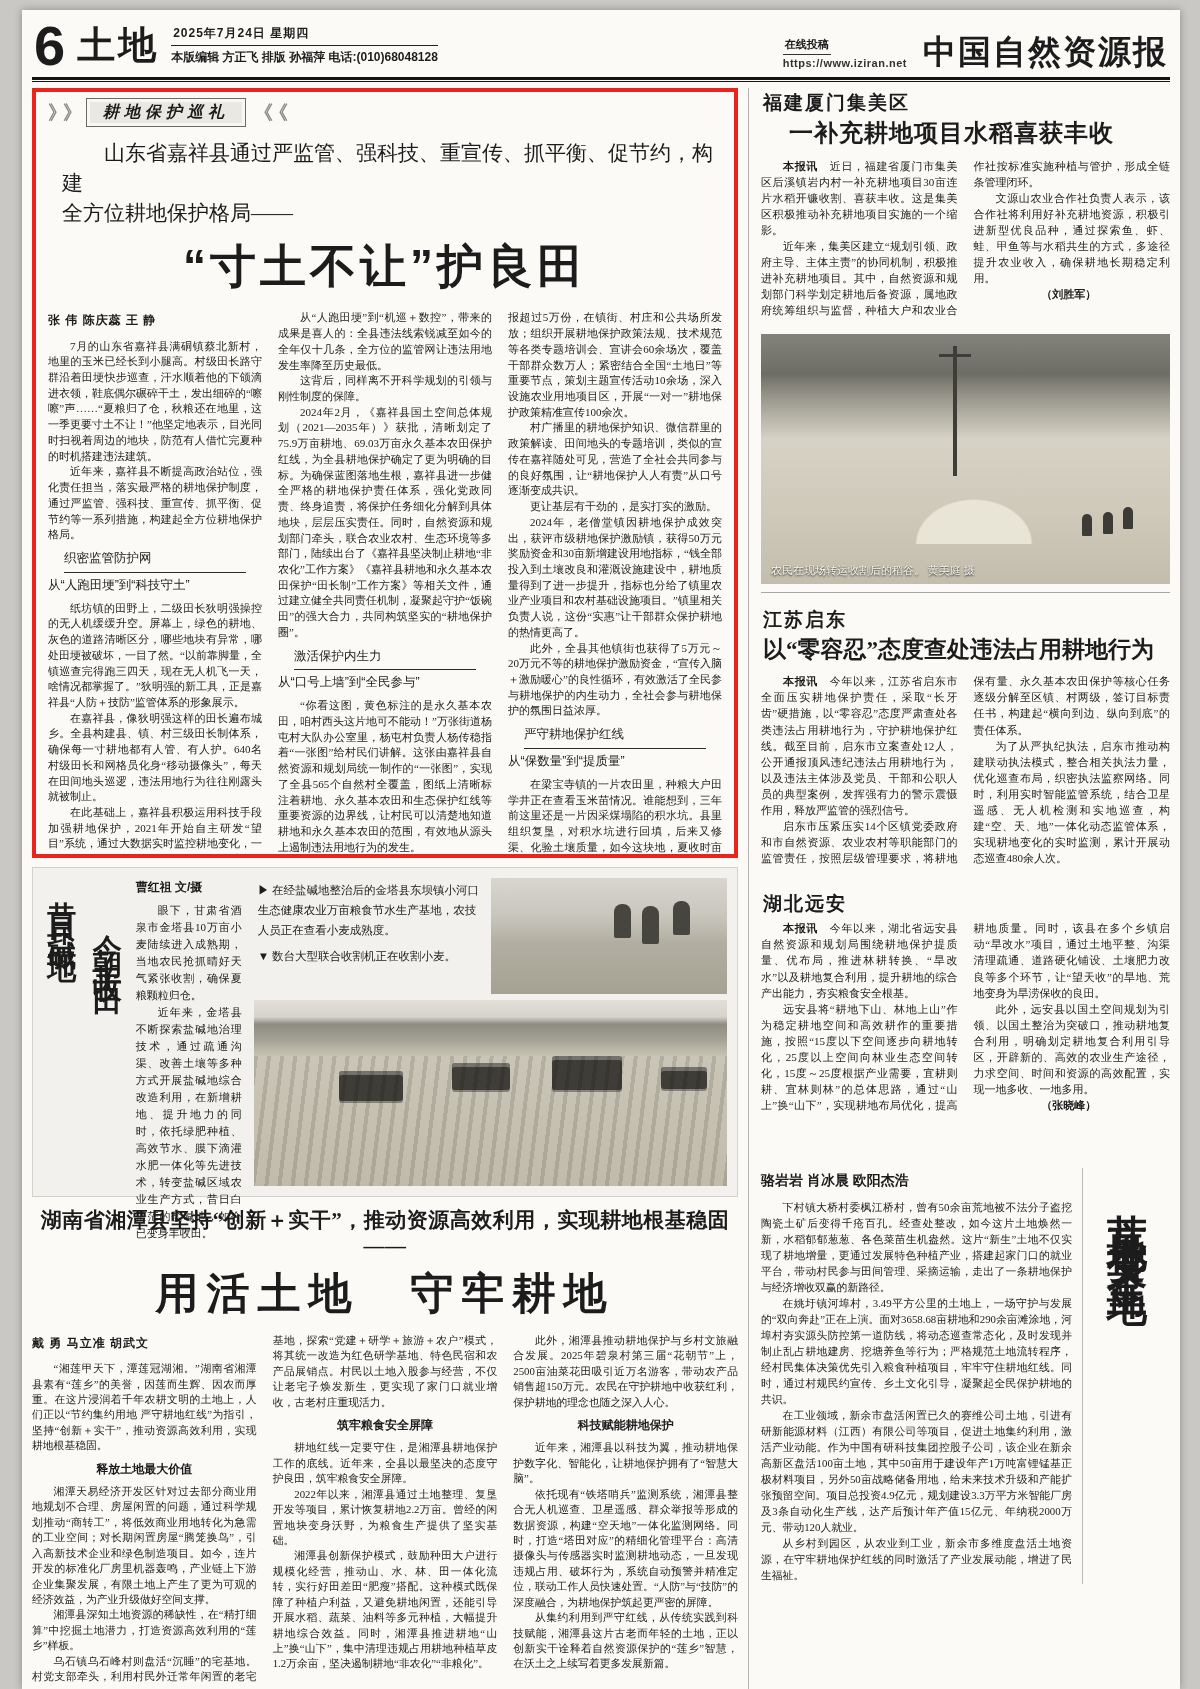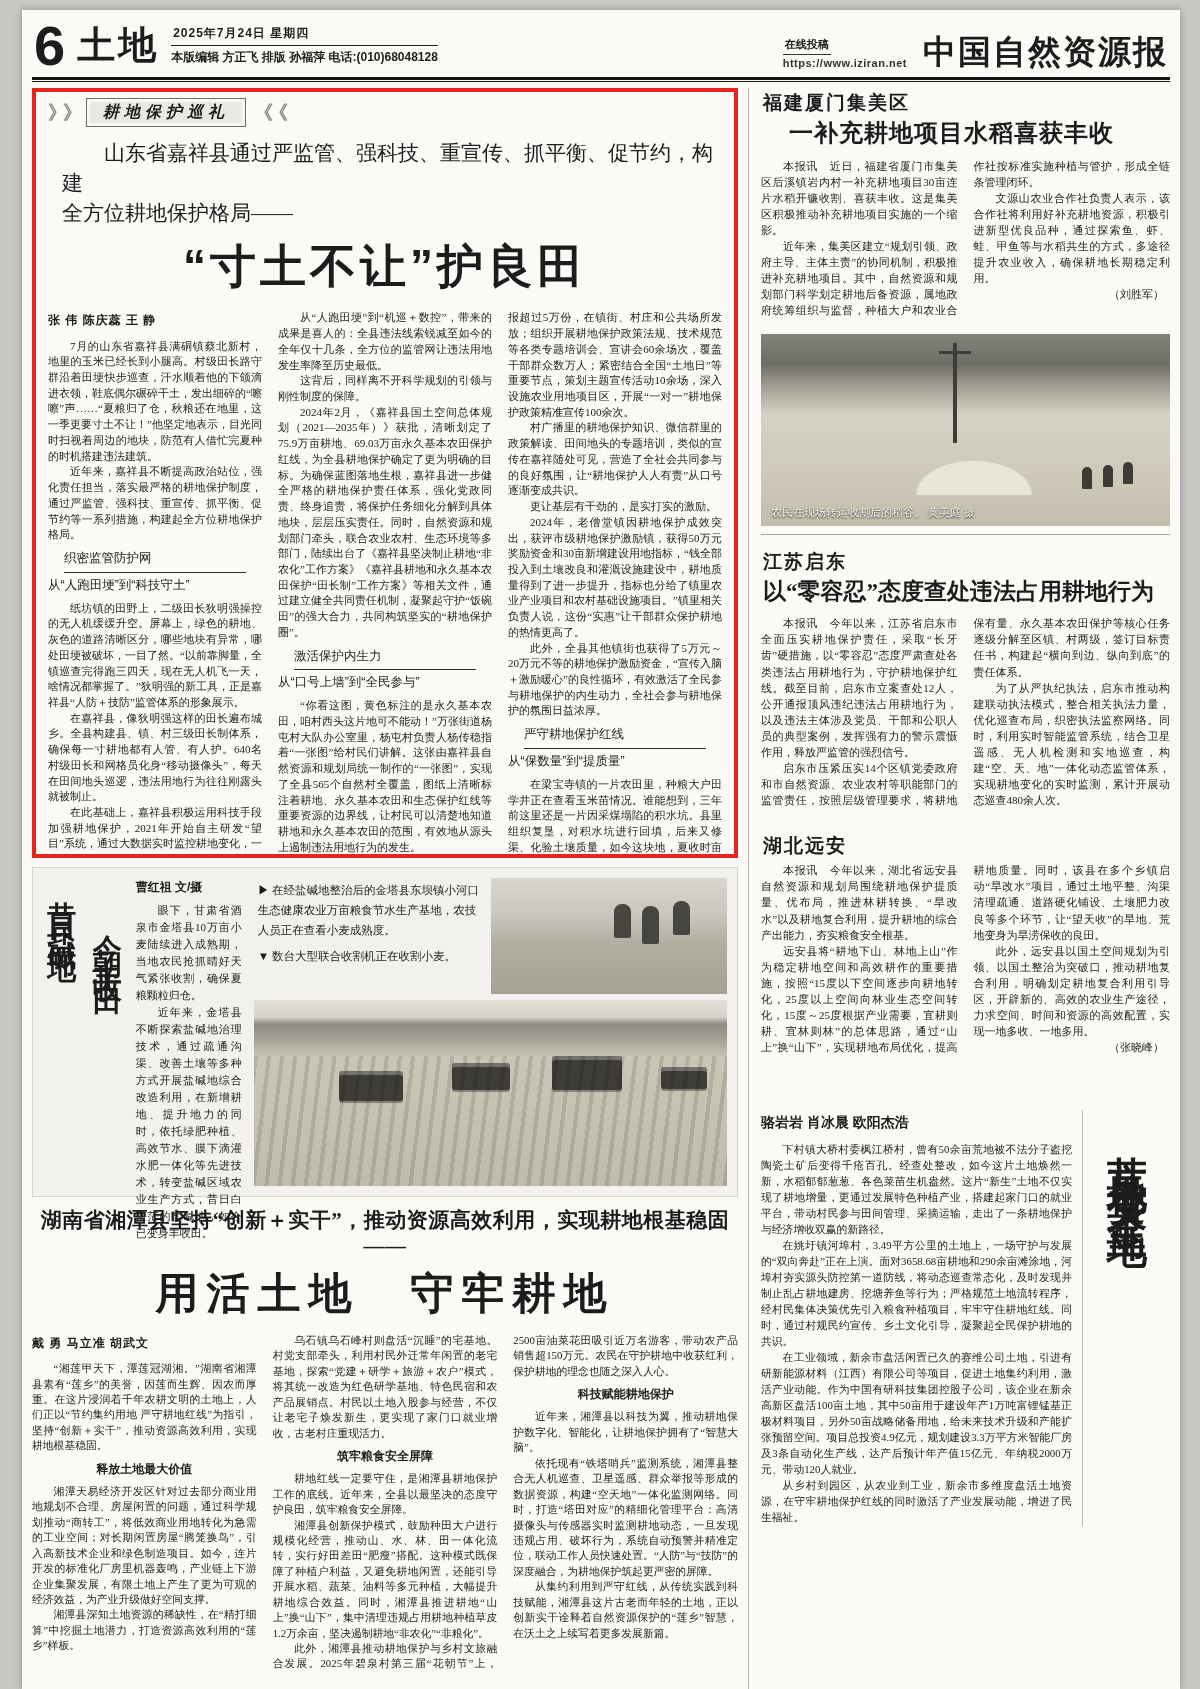--- a/index.html
+++ b/index.html
@@ -95,23 +95,23 @@
   .r-region { font-size:19px; font-weight:600; letter-spacing:2px; margin:2px 0 3px 2px; }
   .r-title { font-weight:900; letter-spacing:1px; line-height:1.2; margin:0 0 10px 0; }
   .a1 .r-title { font-size:24px; margin-left:28px; }
   .a2 .r-title { font-size:23px; margin-left:2px; letter-spacing:0; }
   .a3 .r-title { font-size:24px; margin-left:32px; }
   .r-cols { column-count:2; column-gap:16px; font-size:11px; line-height:1.46;
     text-align:justify; overflow:hidden; }
   .a1 .r-cols { height:166px; }
   .a2 .r-cols { height:200px; }
   .a3 .r-cols { height:232px; }
-  .lead { font-family:"Liberation Sans",sans-serif; font-weight:400; }
-  .sign { text-indent:0 !important; text-align:right; padding-right:6px; }
-  .photo-rice { height:192px; margin:10px 0 8px; position:relative; overflow:hidden;
+  .lead { font-family:"Liberation Sans",sans-serif; font-weight:700; }
+  .sign { text-indent:0 !important; text-align:center; padding-right:6px;font-weight:bold; }
+  .photo-rice { height:250px; margin:10px 0 8px; position:relative; overflow:hidden;
     background:linear-gradient(180deg,#83827b 0%,#6e6d65 16%,#98968b 25%,#d6d2c5 42%,#cec9b9 72%,#c2bdac 100%); }
   .pole { position:absolute; left:47%; top:5%; width:4px; height:52%; background:#3e3d38; }
   .pole::after { content:""; position:absolute; left:-14px; top:8px; width:32px; height:3px; background:#3e3d38; }
   .mound { position:absolute; left:28%; bottom:16%; width:48%; height:30%;
     background:radial-gradient(50% 100% at 50% 100%, #e8e4d6 0 58%, rgba(0,0,0,0) 60%); }
   .rfig { position:absolute; background:#3c3b36; width:10px; height:22px; border-radius:5px 5px 1px 1px; }
   .rf1 { right:14%; bottom:20%; } .rf2 { right:19%; bottom:19%; } .rf3 { right:9%; bottom:22%; }
   .rice-cap { position:absolute; left:10px; bottom:6px; color:#f6f5f0; font-size:11px;
     text-shadow:0 1px 2px rgba(0,0,0,.85); }
   .rail-rule { border-top:1px solid #a9a7a2; margin:4px 0 14px; }
@@ -228,20 +228,21 @@
         <h2 class="b-title">用活土地　守牢耕地</h2>
         <div class="b-cols">
           <div class="b-byline">戴 勇 马立准 胡武文</div>
           <p>“湘莲甲天下，潭莲冠湖湘。”湖南省湘潭县素有“莲乡”的美誉，因莲而生辉、因农而厚重。在这片浸润着千年农耕文明的土地上，人们正以“节约集约用地 严守耕地红线”为指引，坚持“创新＋实干”，推动资源高效利用，实现耕地根基稳固。</p>
           <div class="bsub">释放土地最大价值</div>
           <p>湘潭天易经济开发区针对过去部分商业用地规划不合理、房屋闲置的问题，通过科学规划推动“商转工”，将低效商业用地转化为急需的工业空间；对长期闲置房屋“腾笼换鸟”，引入高新技术企业和绿色制造项目。如今，连片开发的标准化厂房里机器轰鸣，产业链上下游企业集聚发展，有限土地上产生了更为可观的经济效益，为产业升级做好空间支撑。</p>
           <p>湘潭县深知土地资源的稀缺性，在“精打细算”中挖掘土地潜力，打造资源高效利用的“莲乡”样板。</p>
           <p>乌石镇乌石峰村则盘活“沉睡”的宅基地。村党支部牵头，利用村民外迁常年闲置的老宅基地，探索“党建＋研学＋旅游＋农户”模式，将其统一改造为红色研学基地、特色民宿和农产品展销点。村民以土地入股参与经营，不仅让老宅子焕发新生，更实现了家门口就业增收，古老村庄重现活力。</p>
           <div class="bsub">筑牢粮食安全屏障</div>
           <p>耕地红线一定要守住，是湘潭县耕地保护工作的底线。近年来，全县以最坚决的态度守护良田，筑牢粮食安全屏障。</p>
+          <p>2022年以来，湘潭县通过土地整理、复垦开发等项目，累计恢复耕地2.2万亩。曾经的闲置地块变身沃野，为粮食生产提供了坚实基础。</p>
           <p>湘潭县创新保护模式，鼓励种田大户进行规模化经营，推动山、水、林、田一体化流转，实行好田差田“肥瘦”搭配。这种模式既保障了种植户利益，又避免耕地闲置，还能引导开展水稻、蔬菜、油料等多元种植，大幅提升耕地综合效益。同时，湘潭县推进耕地“山上”换“山下”，集中清理违规占用耕地种植草皮1.2万余亩，坚决遏制耕地“非农化”“非粮化”。</p>
           <p>此外，湘潭县推动耕地保护与乡村文旅融合发展。2025年碧泉村第三届“花朝节”上，2500亩油菜花田吸引近万名游客，带动农产品销售超150万元。农民在守护耕地中收获红利，保护耕地的理念也随之深入人心。</p>
           <div class="bsub">科技赋能耕地保护</div>
           <p>近年来，湘潭县以科技为翼，推动耕地保护数字化、智能化，让耕地保护拥有了“智慧大脑”。</p>
           <p>依托现有“铁塔哨兵”监测系统，湘潭县整合无人机巡查、卫星遥感、群众举报等形成的数据资源，构建“空天地”一体化监测网络。同时，打造“塔田对应”的精细化管理平台：高清摄像头与传感器实时监测耕地动态，一旦发现违规占用、破坏行为，系统自动预警并精准定位，联动工作人员快速处置。“人防”与“技防”的深度融合，为耕地保护筑起更严密的屏障。</p>
           <p>从集约利用到严守红线，从传统实践到科技赋能，湘潭县这片古老而年轻的土地，正以创新实干诠释着自然资源保护的“莲乡”智慧，在沃土之上续写着更多发展新篇。</p>
         </div>
       </div>
     </div>
 

